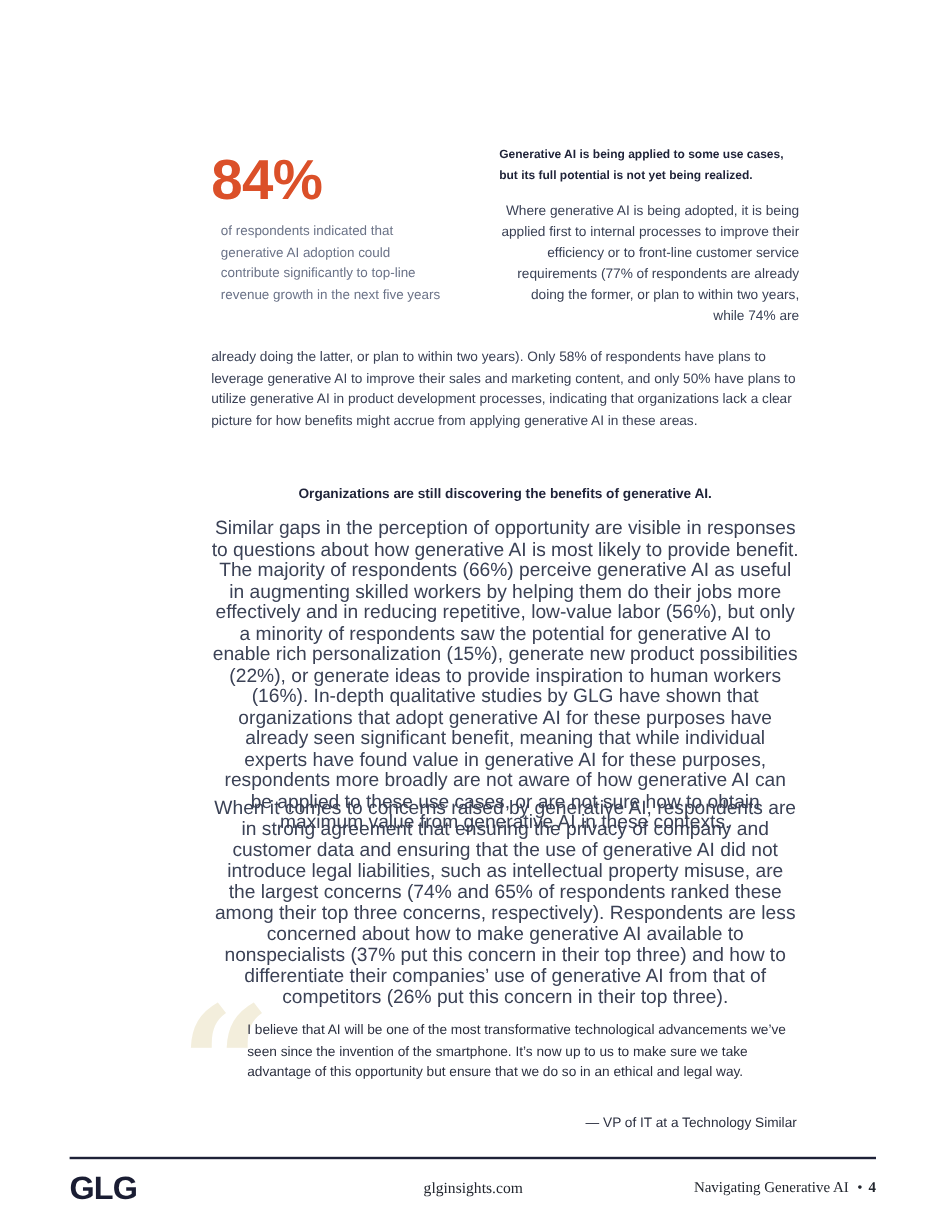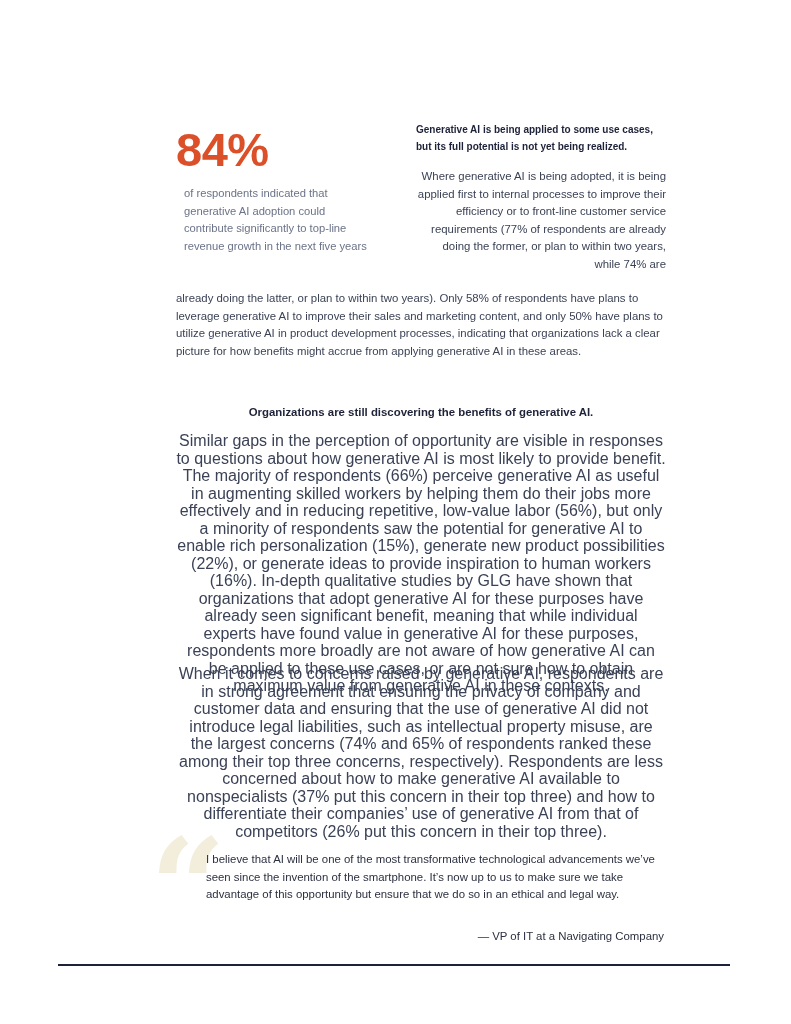--- a/index.html
+++ b/index.html
@@ -233,19 +233,26 @@
     <p class="body">Similar gaps in the perception of opportunity are visible in responses to questions about how generative AI is most likely to provide benefit. The majority of respondents (66%) perceive generative AI as useful in augmenting skilled workers by helping them do their jobs more effectively and in reducing repetitive, low-value labor (56%), but only a minority of respondents saw the potential for generative AI to enable rich personalization (15%), generate new product possibilities (22%), or generate ideas to provide inspiration to human workers (16%). In-depth qualitative studies by GLG have shown that organizations that adopt generative AI for these purposes have already seen significant benefit, meaning that while individual experts have found value in generative AI for these purposes, respondents more broadly are not aware of how generative AI can be applied to these use cases, or are not sure how to obtain maximum value from generative AI in these contexts.</p>
   </div>
 
   <div class="section s2">
     <p class="body">When it comes to concerns raised by generative AI, respondents are in strong agreement that ensuring the privacy of company and customer data and ensuring that the use of generative AI did not introduce legal liabilities, such as intellectual property misuse, are the largest concerns (74% and 65% of respondents ranked these among their top three concerns, respectively). Respondents are less concerned about how to make generative AI available to nonspecialists (37% put this concern in their top three) and how to differentiate their companies’ use of generative AI from that of competitors (26% put this concern in their top three).</p>
   </div>
 
   <div class="quote-zone">
     <div class="quote-mark">“</div>
     <p class="quote-text">I believe that AI will be one of the most transformative technological advancements we’ve seen since the invention of the smartphone. It’s now up to us to make sure we take advantage of this opportunity but ensure that we do so in an ethical and legal way.</p>
-    <div class="quote-attr">— VP of IT at a Navigating Company</div>
+    <div class="quote-attr">— VP of IT at a Technology Similar</div>
   </div>
 
   <div class="footer-rule"></div>
 
+  <div class="footer">
+    <div class="logo">GLG</div>
+    <div class="footer-center">glginsights.com</div>
+    <div class="footer-right">
+      <span>Navigating Generative AI</span><span class="dot">•</span><span class="pageno">4</span>
+    </div>
+  </div>
 
 </div>
 
 </body></html>

